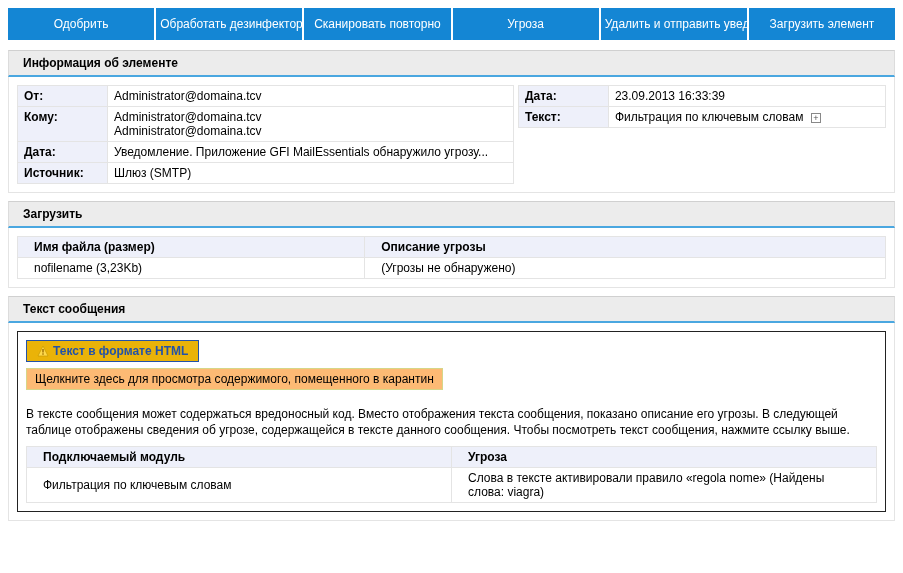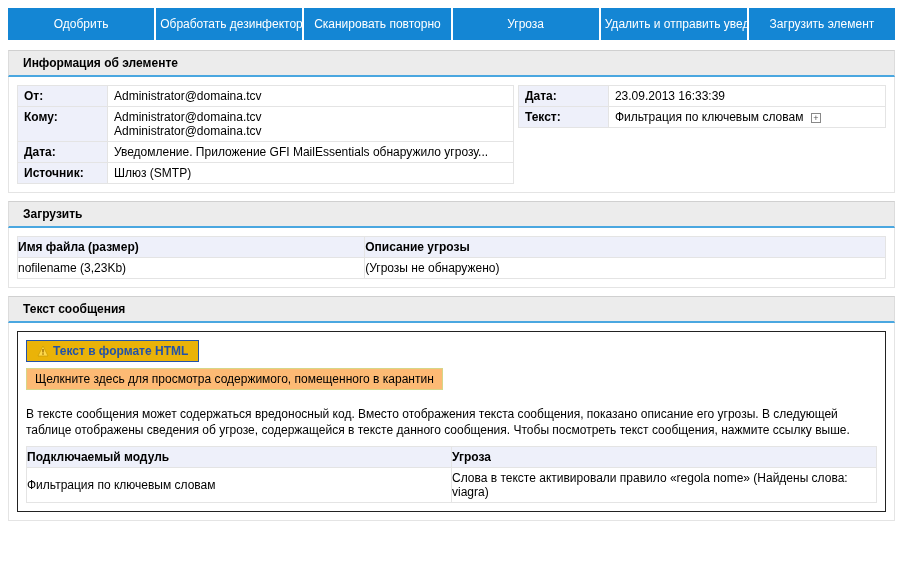--- a/index.html
+++ b/index.html
@@ -57,21 +57,21 @@
     font-weight: bold;
     width: 90px;
     white-space: nowrap;
   }
   table.data {
     width: 100%;
     border-collapse: collapse;
   }
   table.data th, table.data td {
     border: 1px solid #e4e4e4;
-    padding: 3px 0;
+    padding: 3px 16px;
     text-align: left;
   }
   table.data th {
     background: #eef0fa;
     font-weight: bold;
   }
   .msg-panel {
     border: 1px solid #222;
     padding: 8px;
   }

